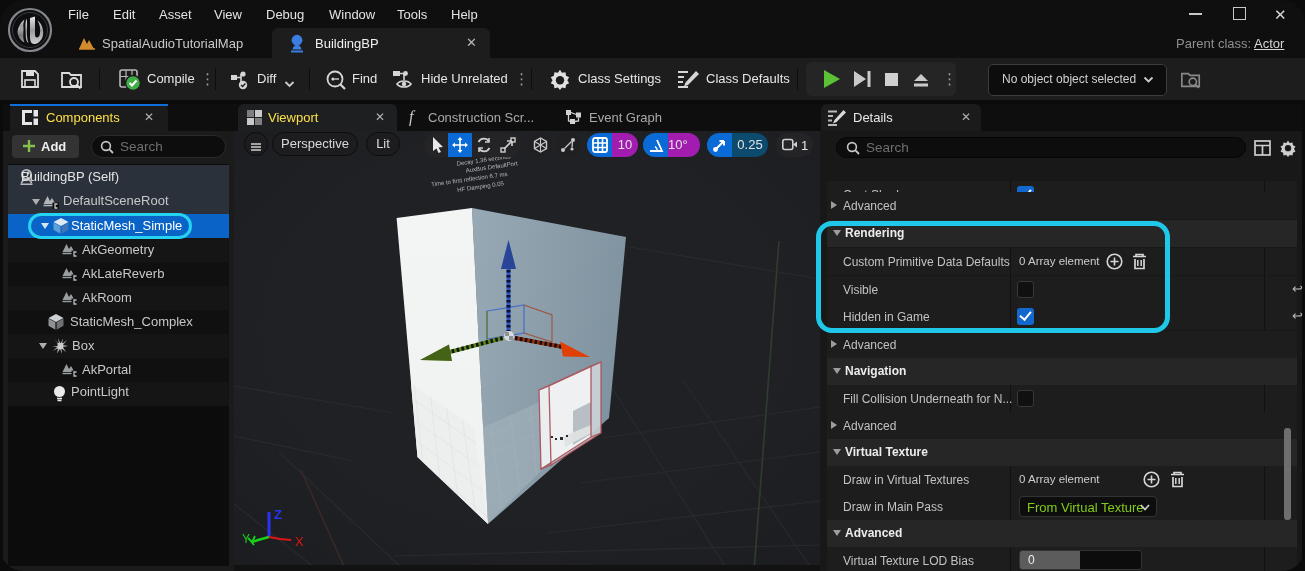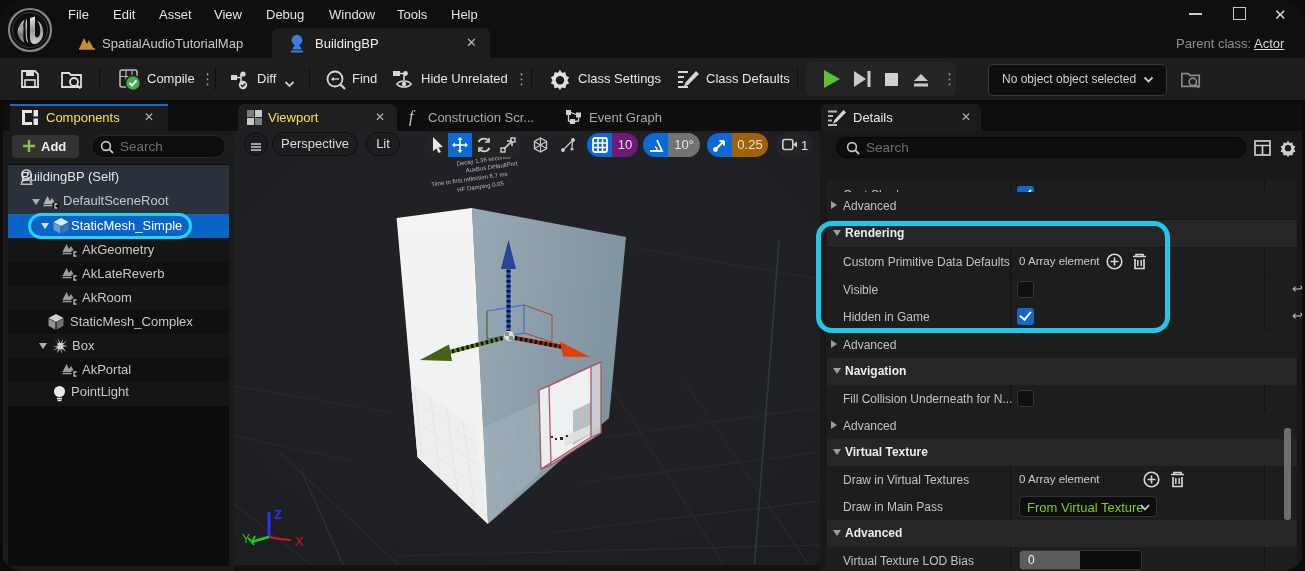--- a/index.html
+++ b/index.html
@@ -492,33 +492,33 @@
   </svg>
   <div class="abs" style="left:556px;top:133px;width:24px;height:24px;background:#202023;border-radius:50%;"></div>
   <svg class="abs" style="left:560px;top:137px;" width="16" height="16" viewBox="0 0 16 16">
     <circle cx="3" cy="13" r="2" fill="#c9c9c9"></circle>
       <circle cx="13" cy="3" r="2" fill="#c9c9c9"></circle>
     <circle cx="12" cy="12" r="1.6" fill="#c9c9c9"></circle>
     <path d="M4.5 11.5 L11.5 4.5 M12.5 4.5 L12 10.5" stroke="#c9c9c9" stroke-width="1.3" fill="none"></path>
   </svg>
 
   <div class="abs" style="left:587px;top:133px;width:25px;height:24px;background:#0a6ad6;border-radius:12px 0 0 12px;"></div>
-  <div class="abs" style="left:612px;top:133px;width:26px;height:24px;background:#701a75;border-radius:0 12px 12px 0;color:#e3e3e3;font-size:13px;text-align:center;line-height:24px;">10</div>
+  <div class="abs" style="left:612px;top:133px;width:26px;height:24px;background:#a21caf;border-radius:0 12px 12px 0;color:#e3e3e3;font-size:13px;text-align:center;line-height:24px;">10</div>
   <svg class="abs" style="left:592px;top:137px;" width="16" height="16" viewBox="0 0 16 16">
     <rect x="1" y="1" width="14" height="14" rx="2" fill="none" stroke="#fff" stroke-width="1.8"></rect>
     <path d="M6 1 V15 M10.5 1 V15 M1 6 H15 M1 10.5 H15" stroke="#fff" stroke-width="1.6"></path>
   </svg>
   <div class="abs" style="left:643px;top:133px;width:25px;height:24px;background:#0a6ad6;border-radius:12px 0 0 12px;"></div>
-  <div class="abs" style="left:668px;top:133px;width:32px;height:24px;background:#737373;border-radius:0 12px 12px 0;color:#e3e3e3;font-size:13px;text-align:center;line-height:24px;">10°</div>
+  <div class="abs" style="left:668px;top:133px;width:32px;height:24px;background:#a21caf;border-radius:0 12px 12px 0;color:#e3e3e3;font-size:13px;text-align:left;line-height:24px;">10°</div>
   <svg class="abs" style="left:648px;top:137px;" width="16" height="16" viewBox="0 0 16 16">
     <path d="M2 14 L14 14 L9 3" fill="none" stroke="#fff" stroke-width="1.8"></path>
     <path d="M7 9.5 A6 6 0 0 1 9.5 14" fill="none" stroke="#fff" stroke-width="1.5"></path>
   </svg>
   <div class="abs" style="left:707px;top:133px;width:25px;height:24px;background:#0a6ad6;border-radius:12px 0 0 12px;"></div>
-  <div class="abs" style="left:732px;top:133px;width:36px;height:24px;background:#a16207;border-radius:0 12px 12px 0;color:#e3e3e3;font-size:13px;text-align:center;line-height:24px;">0.25</div>
+  <div class="abs" style="left:732px;top:133px;width:36px;height:24px;background:#0c4a6e;border-radius:0 12px 12px 0;color:#e3e3e3;font-size:13px;text-align:center;line-height:24px;">0.25</div>
   <svg class="abs" style="left:712px;top:137px;" width="16" height="16" viewBox="0 0 16 16">
     <path d="M3 13 L12 4 M12 4 H7.5 M12 4 V8.5" fill="none" stroke="#fff" stroke-width="2"></path>
     <circle cx="3.5" cy="12.5" r="2.4" fill="#fff"></circle>
   </svg>
   <div class="abs" style="left:776px;top:133px;width:37px;height:24px;background:#242427;border-radius:12px;"></div>
   <svg class="abs" style="left:782px;top:138px;" width="16" height="13" viewBox="0 0 16 13">
     <rect x="0.8" y="1.5" width="10" height="10" rx="2" fill="none" stroke="#cfcfcf" stroke-width="1.6"></rect>
     <path d="M11 6.5 L15 3.5 V9.5 Z" fill="#cfcfcf"></path>
   </svg>
   <div class="abs" style="left:801px;top:138px;color:#e3e3e3;font-size:13px;">1</div>

